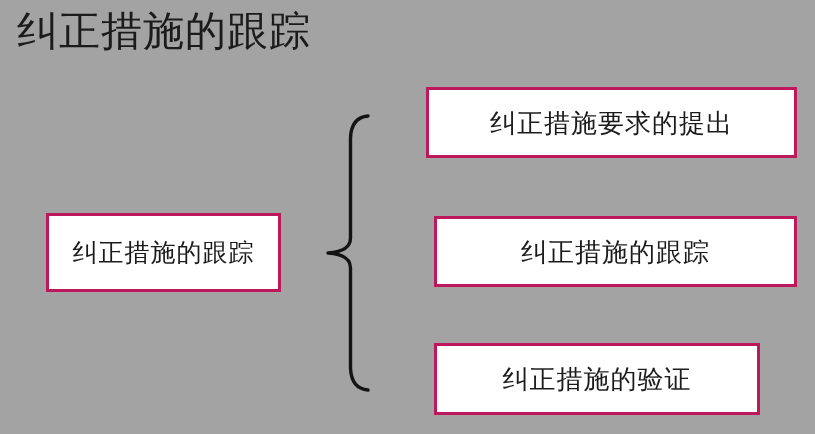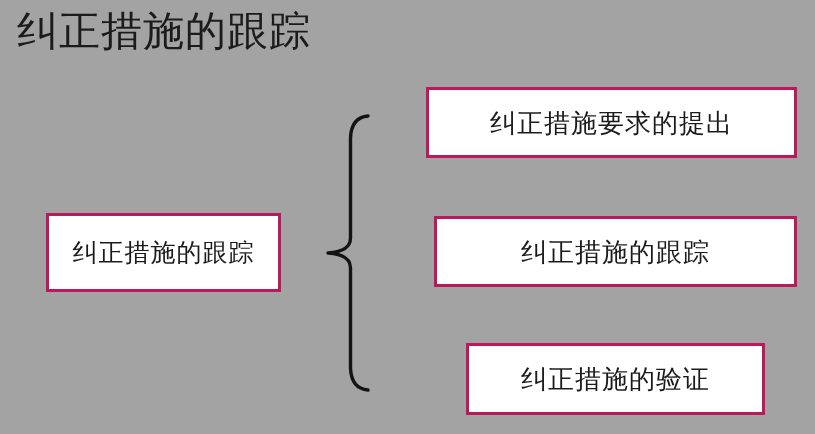--- a/index.html
+++ b/index.html
@@ -73,23 +73,22 @@
   }
   #box-step-2 {
     left: 434px;
     top: 216px;
     width: 363px;
     height: 71px;
   }
   #box-step-3 {
     left: 434px;
     top: 343px;
-    width: 299px;
+    width: 326px;
     height: 72px;
-    margin-left: 32px;
   }
   #box-step-1 .box-label,
   #box-step-2 .box-label,
   #box-step-3 .box-label {
     font-size: 26px;
     line-height: 26px;
   }
 
   
   #brace-connector {

